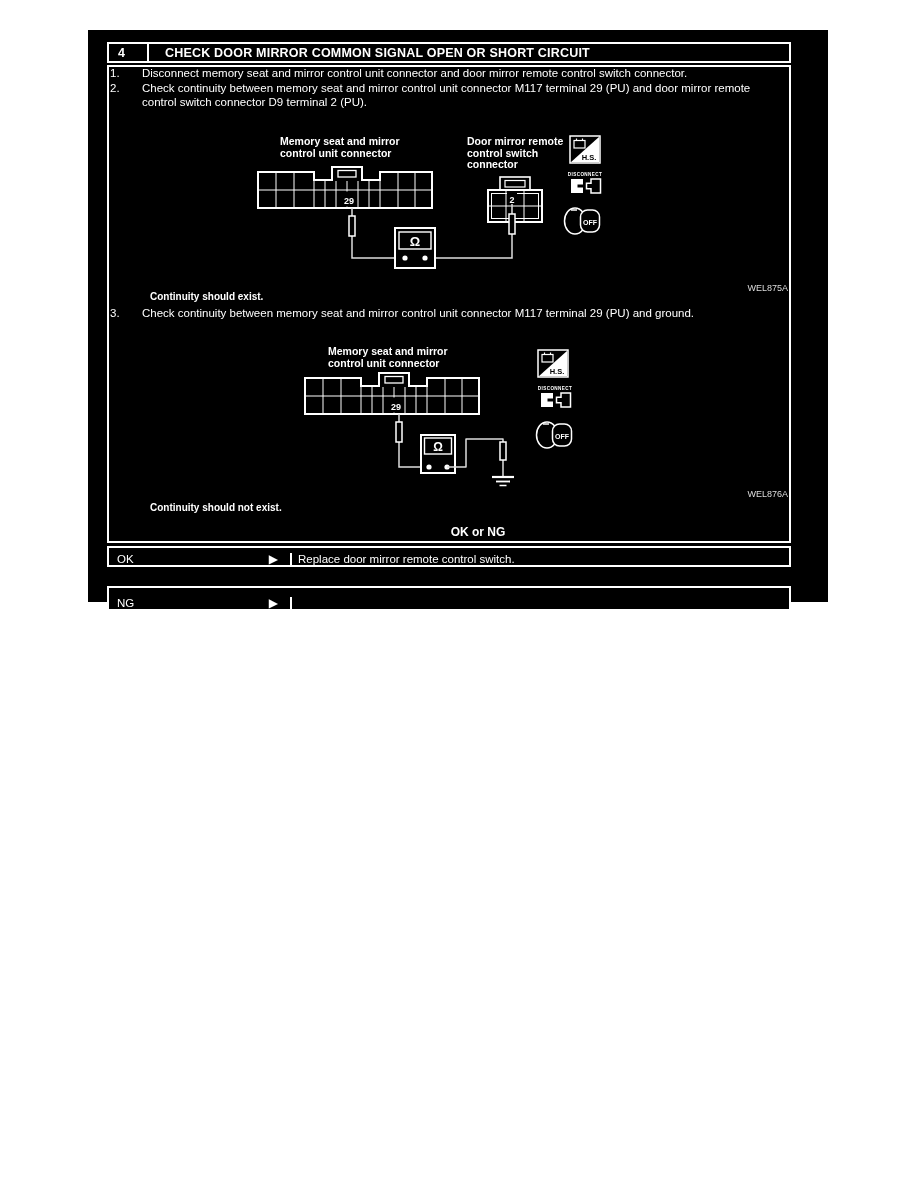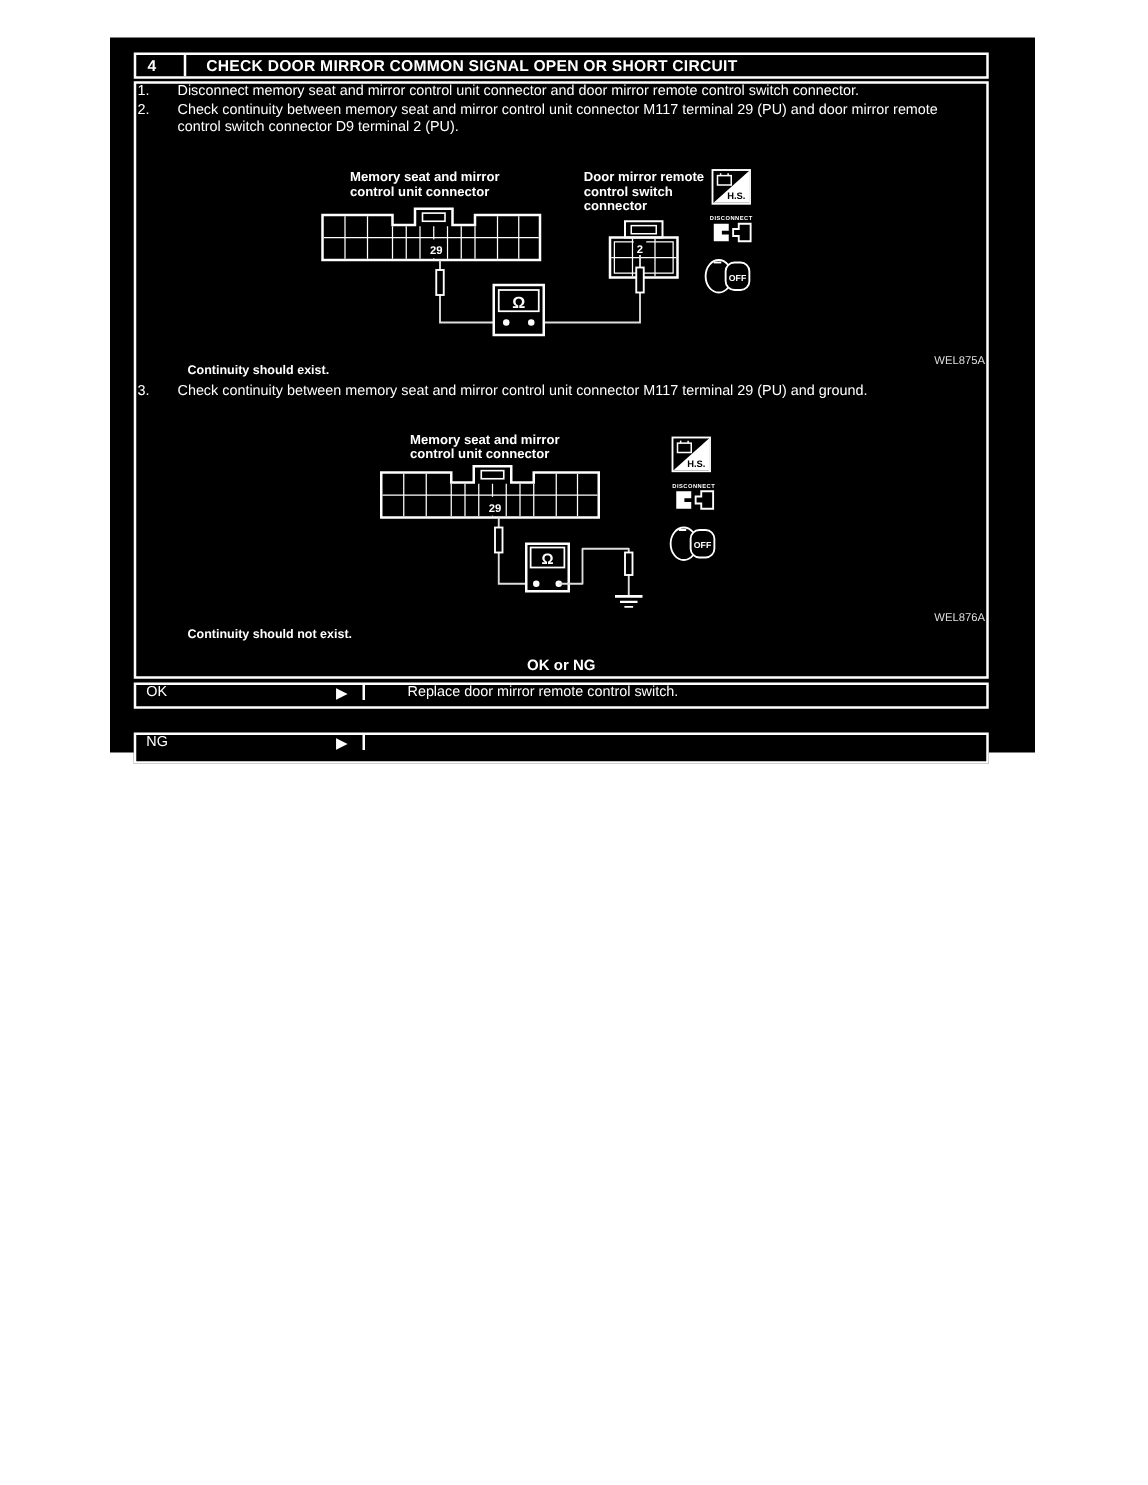--- a/index.html
+++ b/index.html
@@ -14,22 +14,22 @@
   .bodybox{left:19px;top:35px;width:684px;height:478px;}
   .steps{position:absolute;left:22px;top:36px;width:660px;font-size:11.5px;line-height:14.5px;}
   .step{display:flex;}
   .step .num{width:16px;flex:0 0 16px;}
   .step .txt{flex:1;padding-left:16px;}
   .continuity{position:absolute;left:62px;font-size:10px;font-weight:bold;}
   .c1{top:261px;}
   .c2{top:472px;}
   .step3{position:absolute;left:22px;top:276px;width:660px;font-size:11.5px;line-height:14.5px;}
   .okorng{position:absolute;left:19px;top:495px;width:684px;text-align:center;
-          font-size:12px;font-weight:bold;}
-  .row{display:flex;align-items:flex-start;font-size:11.5px;gap:28px;}
+          font-size:12px;font-weight:bold;padding-left:29px;}
+  .row{display:flex;align-items:flex-end;font-size:11.5px;}
   .okrow{left:19px;top:516px;width:684px;height:21px;}
   .ngrow{left:19px;top:556px;width:684px;height:25px;}
   .row .left{flex:0 0 183px;border-right:2px solid #fff;display:flex;align-items:center;
              justify-content:space-between;padding:0 12px 0 8px;box-sizing:border-box;}
   .row .arrow{font-size:12px;line-height:1;}
   .row .action{flex:1;display:flex;align-items:center;padding-left:6px;}
   svg.diagrams{position:absolute;left:0;top:0;pointer-events:none;}
   svg text{font-family:"Liberation Sans",sans-serif;}
 </style>
 </head>

